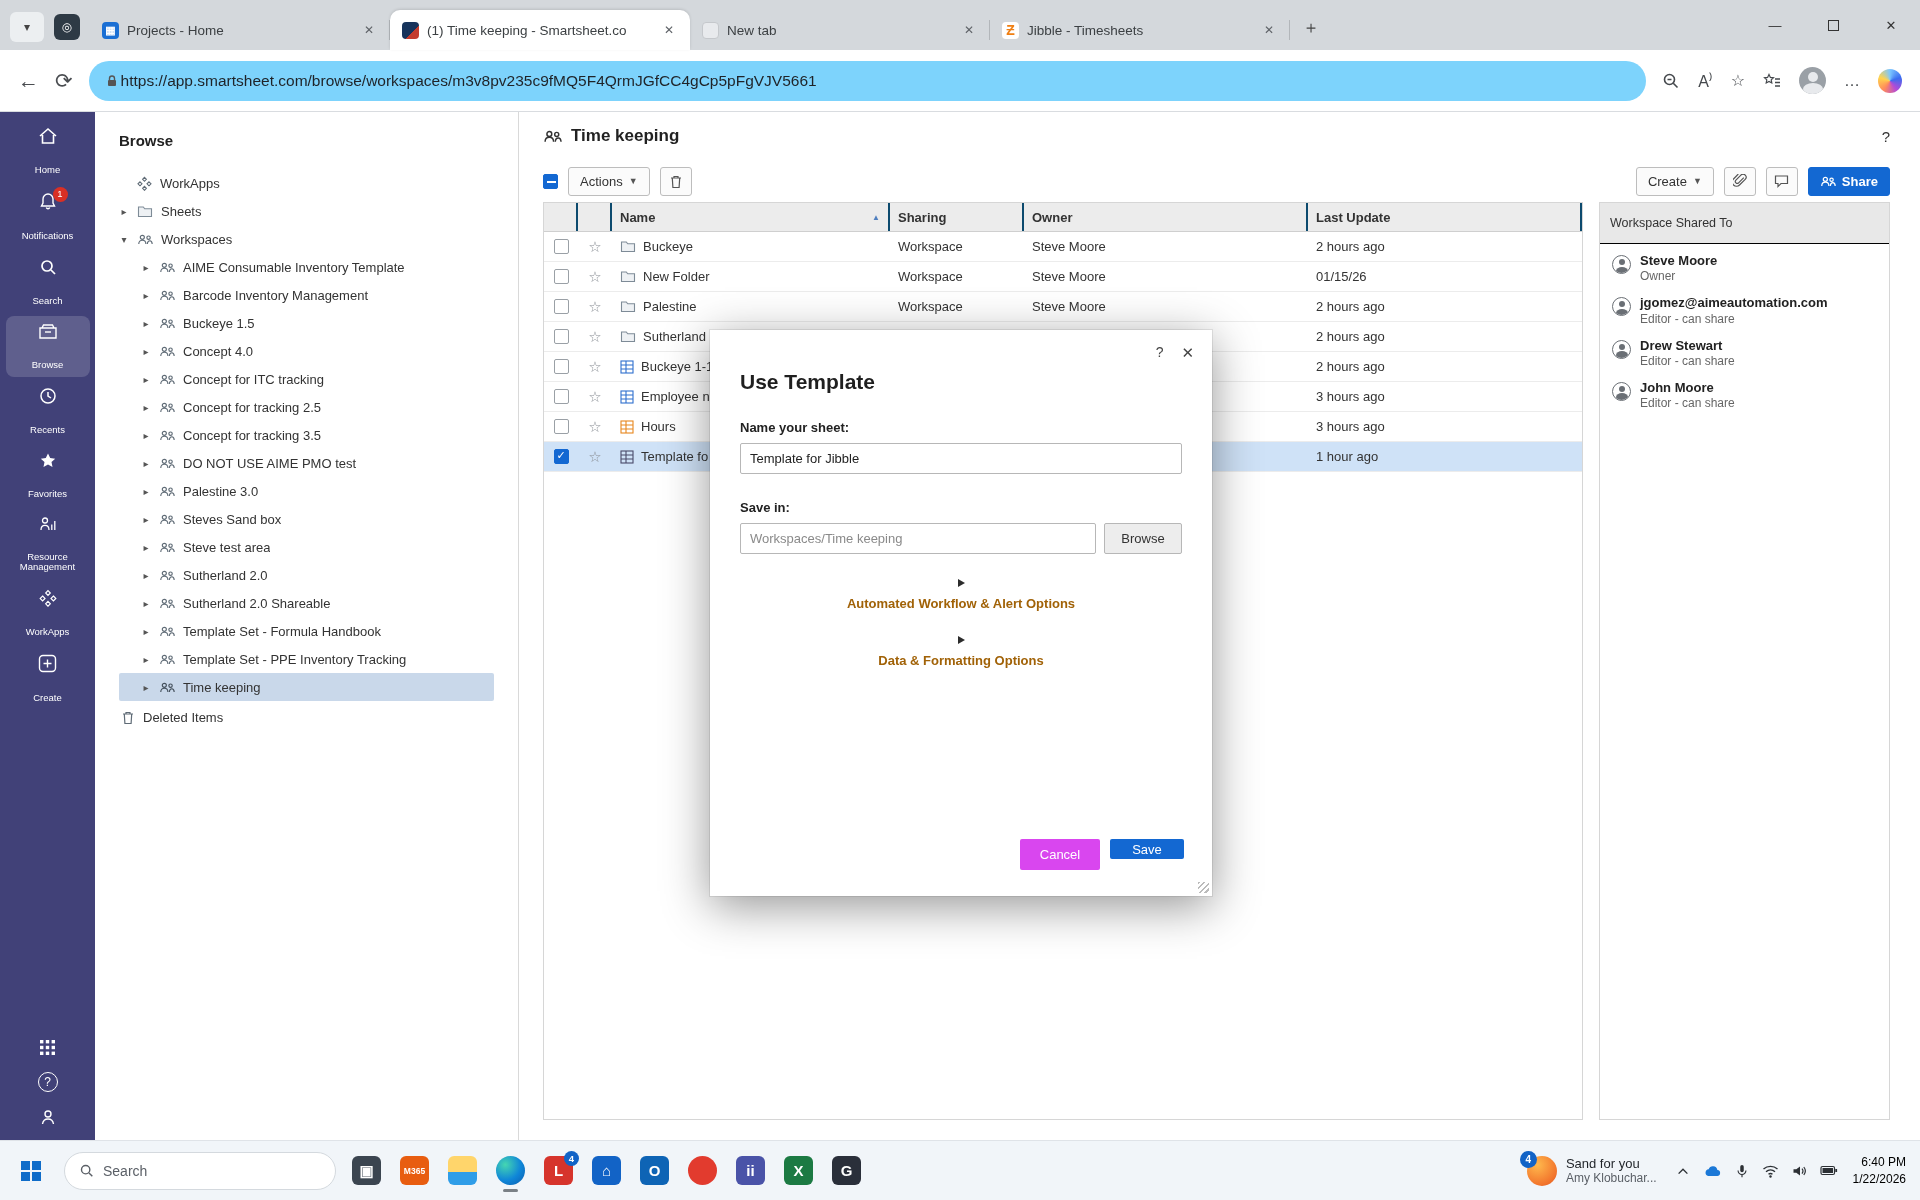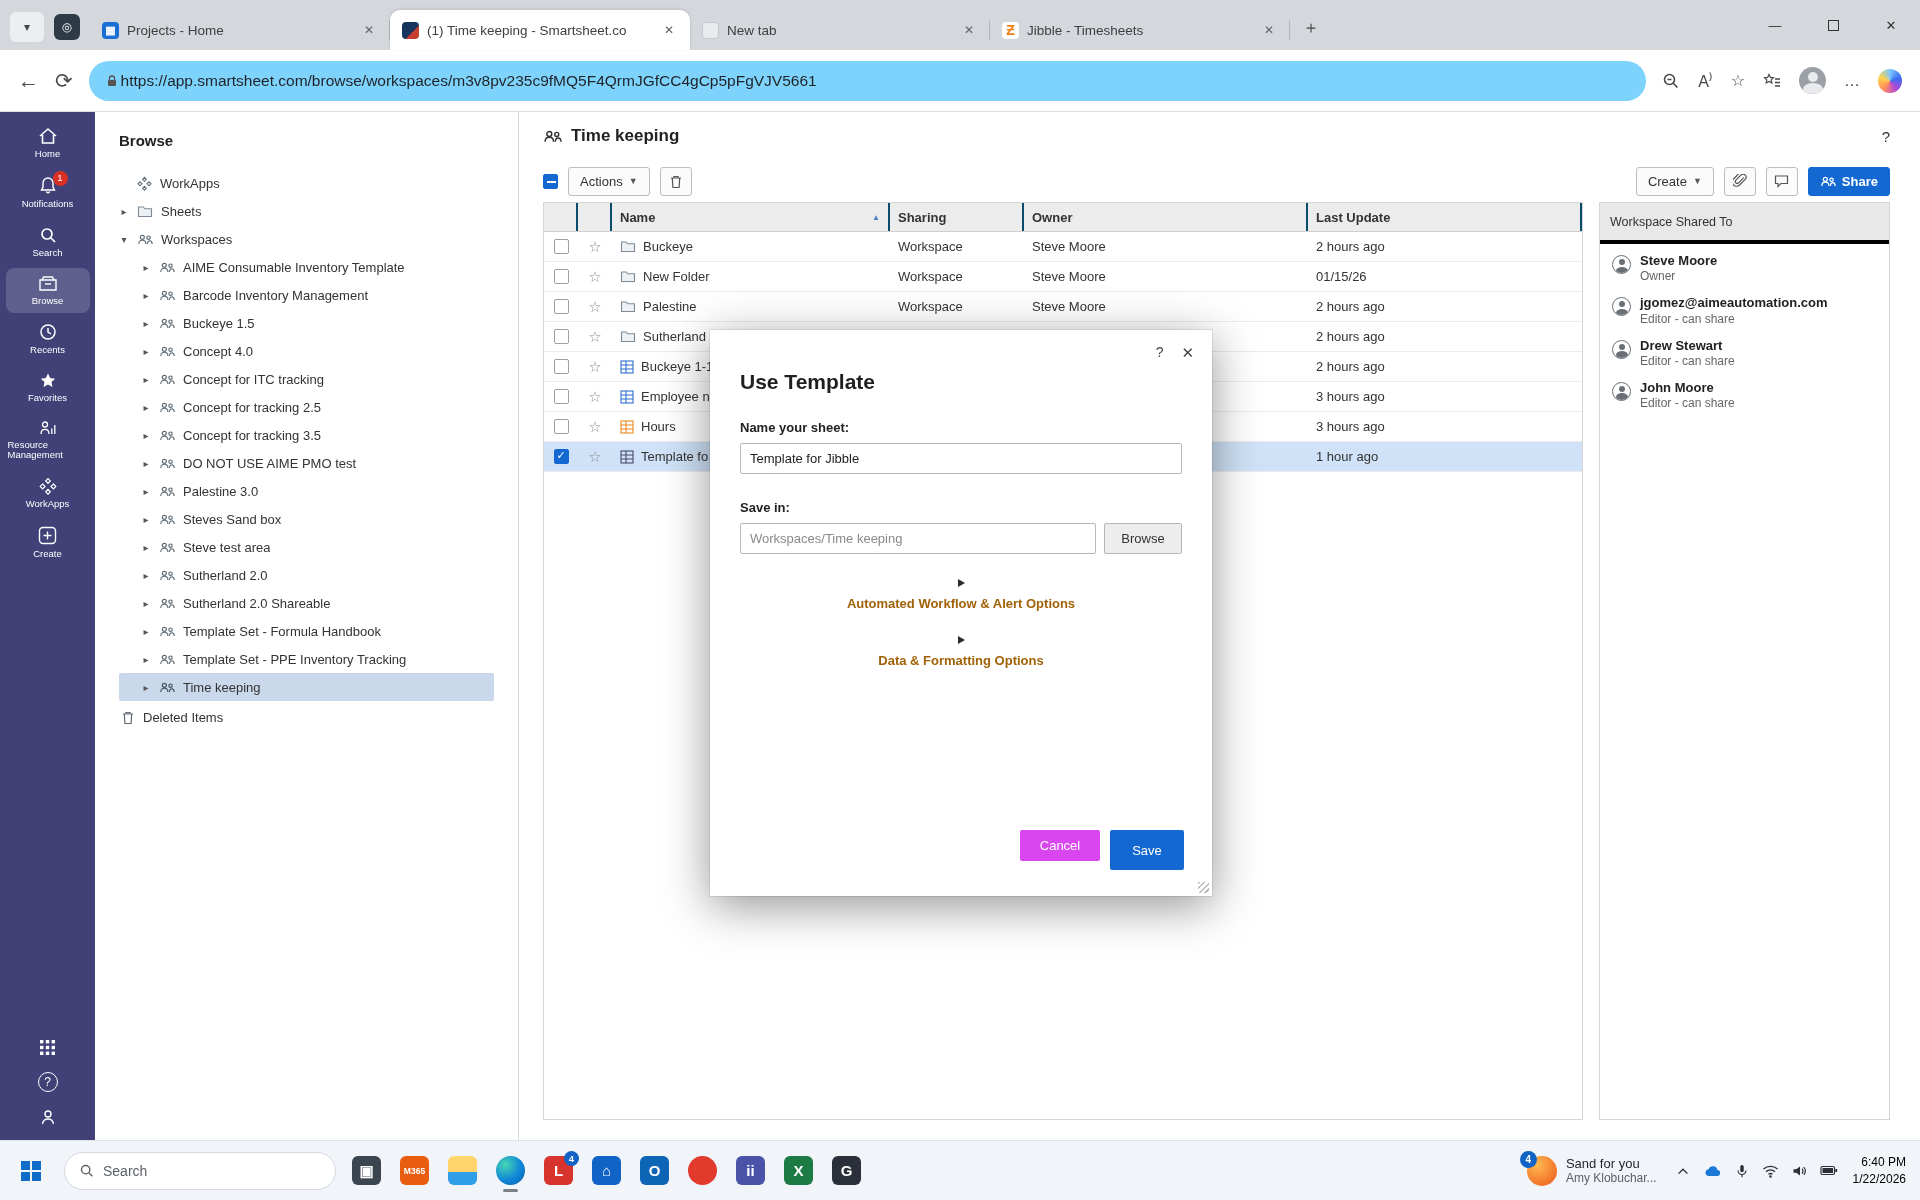--- a/index.html
+++ b/index.html
@@ -34,21 +34,21 @@
   .avatar-sm { width:27px; height:27px; border-radius:50%; background:#9aa0a6; position:relative; overflow:hidden; }
   .avatar-sm::before { content:""; position:absolute; left:8.5px; top:5px; width:10px; height:10px; border-radius:50%; background:#e8eaed; }
   .avatar-sm::after { content:""; position:absolute; left:3.5px; top:16px; width:20px; height:12px; border-radius:50%; background:#e8eaed; }
   .copilot { width:24px; height:24px; border-radius:50%; background:conic-gradient(#7bc6ff,#3b6cf0,#b44bd6,#ff8a5c,#ffd34d,#7bc6ff); }
 
   
   .app { flex:1; display:flex; min-height:0; background:#fff; }
 
   
   .rail { width:95px; background:#414178; color:#fff; display:flex; flex-direction:column; align-items:center; padding:8px 0 10px; flex:none; }
-  .rail-item { width:84px; padding:7px 2px 6px; display:flex; flex-direction:column; align-items:center; gap:4px; font-size:9.5px; text-align:left; border-radius:8px; margin-bottom:3px; position:relative; line-height:1.15; }
+  .rail-item { width:84px; padding:7px 2px 6px; display:flex; flex-direction:column; align-items:center; gap:20px; font-size:9.5px; text-align:center; border-radius:8px; margin-bottom:3px; position:relative; line-height:1.15; }
   .rail-item.active { background:rgba(255,255,255,.16); }
   .rail-spacer { flex:1; }
   .rail-badge { position:absolute; top:2px; right:22px; min-width:15px; height:15px; border-radius:8px; background:#d93025; color:#fff; font-size:9.5px; display:flex; align-items:center; justify-content:center; padding:0 3px; }
   .rail-bottom { display:flex; flex-direction:column; gap:16px; align-items:center; padding-bottom:4px; }
   .help-circ { width:20px; height:20px; border:1.5px solid #fff; border-radius:50%; font-size:12px; display:flex; align-items:center; justify-content:center; }
 
   
   .browse-panel { width:424px; border-right:1px solid #d9d9d9; padding:20px 0 0 24px; flex:none; overflow:hidden; }
   .browse-title { font-size:15px; font-weight:bold; margin-bottom:20px; }
   .tree-item { display:flex; align-items:center; gap:8px; height:28px; font-size:13px; color:#333; padding-right:20px; }
@@ -85,42 +85,42 @@
   .col-owner { width:284px; flex:none; }
   .col-update { flex:1; }
   .trow { display:flex; height:30px; align-items:center; border-bottom:1px solid #ececec; font-size:13px; color:#333; flex:none; }
   .trow > div { padding:0 8px; display:flex; align-items:center; gap:7px; height:100%; }
   .trow.selected { background:#cfe2f7; }
   .star { font-size:15px; color:#8d9298; }
   .sort-asc { font-size:8px; color:#4f7fbf; margin-left:auto; }
 
   
   .share-panel { width:291px; margin-left:16px; border:1px solid #d6d6d6; background:#fff; flex:none; display:flex; flex-direction:column; }
-  .share-head { height:41px; background:#e8e8e8; border-bottom:4px solid #000000; display:flex; align-items:center; padding:12px 10px; font-size:12.5px; color:#333; flex:none; }
+  .share-head { height:41px; background:#e8e8e8; border-bottom:1px solid #000000; display:flex; align-items:center; padding:12px 10px; font-size:12.5px; color:#333; flex:none; }
   .member { display:flex; gap:9px; padding:9px 12px 3px; align-items:flex-start; }
   .member-name { font-size:13px; font-weight:bold; color:#222; line-height:1.25; }
   .member-role { font-size:12px; color:#666; }
   .mem-av { width:19px; height:19px; border:1.4px solid #6a6f75; border-radius:50%; position:relative; flex:none; margin-top:2px; overflow:hidden; }
   .mem-av::before { content:""; position:absolute; left:5.5px; top:3px; width:6px; height:6px; border-radius:50%; background:#6a6f75; }
   .mem-av::after { content:""; position:absolute; left:2.5px; top:10.5px; width:12px; height:8px; border-radius:50%; background:#6a6f75; }
 
   
   .modal { position:absolute; left:710px; top:330px; width:502px; height:566px; background:#fff; box-shadow:0 10px 44px rgba(0,0,0,.42), 0 0 0 1px rgba(0,0,0,.08); padding:28px 30px; z-index:60; }
   .modal-topicons { position:absolute; top:14px; right:18px; display:flex; gap:18px; color:#444; }
   .modal-title { font-size:21px; font-weight:bold; color:#1f1f1f; margin-top:12px; }
   .f-label { font-size:13px; font-weight:bold; margin:26px 0 8px; }
   .t-input { width:442px; height:31px; border:1px solid #b7b7b7; border-radius:2px; font-size:13px; padding:0 9px; color:#222; font-family:"Liberation Sans", sans-serif; background:#fff; }
   .savein-row { display:flex; gap:8px; }
   .savein-input { flex:1; width:auto; color:#8a8a8a; }
   .browse-btn { width:78px; height:31px; background:#ededed; border:1px solid #b7b7b7; border-radius:2px; font-size:13px; color:#333; font-family:"Liberation Sans", sans-serif; }
   .collapsible { display:flex; align-items:center; gap:9px; font-size:13px; font-weight:bold; margin-top:25px; color:#a16207;flex-direction:column; }
   .tri { width:0; height:0; border-left:7px solid #2c2c2c; border-top:4.5px solid transparent; border-bottom:4.5px solid transparent; flex:none; }
   .modal-actions { position:absolute; right:28px; bottom:26px; display:flex; gap:10px; }
   .btn-cancel { width:80px; height:31px; background:#d946ef; color:#fff; border:none; border-radius:2px; font-size:13px; font-family:"Liberation Sans", sans-serif; }
-  .btn-save { width:74px; height:40px; background:#1368d2; color:#fff; border:none; border-radius:2px; font-size:13px; font-family:"Liberation Sans", sans-serif; }
+  .btn-save { width:74px; height:20px; background:#1368d2; color:#fff; border:none; border-radius:2px; font-size:13px; font-family:"Liberation Sans", sans-serif; }
   .resize-h { position:absolute; right:3px; bottom:3px; width:11px; height:11px; background:repeating-linear-gradient(135deg,#bbb 0 1.5px,transparent 1.5px 4px); }
 
   
   .taskbar { height:60px; background:#f1f5f9; border-top:1px solid #dfe3e8; display:flex; align-items:center; padding:0 14px; gap:16px; flex:none; }
   .start { width:34px; height:34px; display:flex; align-items:center; justify-content:center; }
   .winlogo { width:20px; height:20px; display:grid; grid-template-columns:1fr 1fr; grid-template-rows:1fr 1fr; gap:2px; }
   .winlogo span { background:#0f6cc9; }
   .search-pill { width:272px; height:38px; background:#fff; border:1px solid #d4d9de; border-radius:19px; display:flex; align-items:center; gap:9px; padding:0 14px; font-size:14px; color:#5a5f66; }
   .tb-icons { display:flex; align-items:center; gap:19px; }
   .tb-ic { width:29px; height:29px; border-radius:6px; display:flex; align-items:center; justify-content:center; font-weight:bold; color:#fff; font-size:15px; position:relative; }

